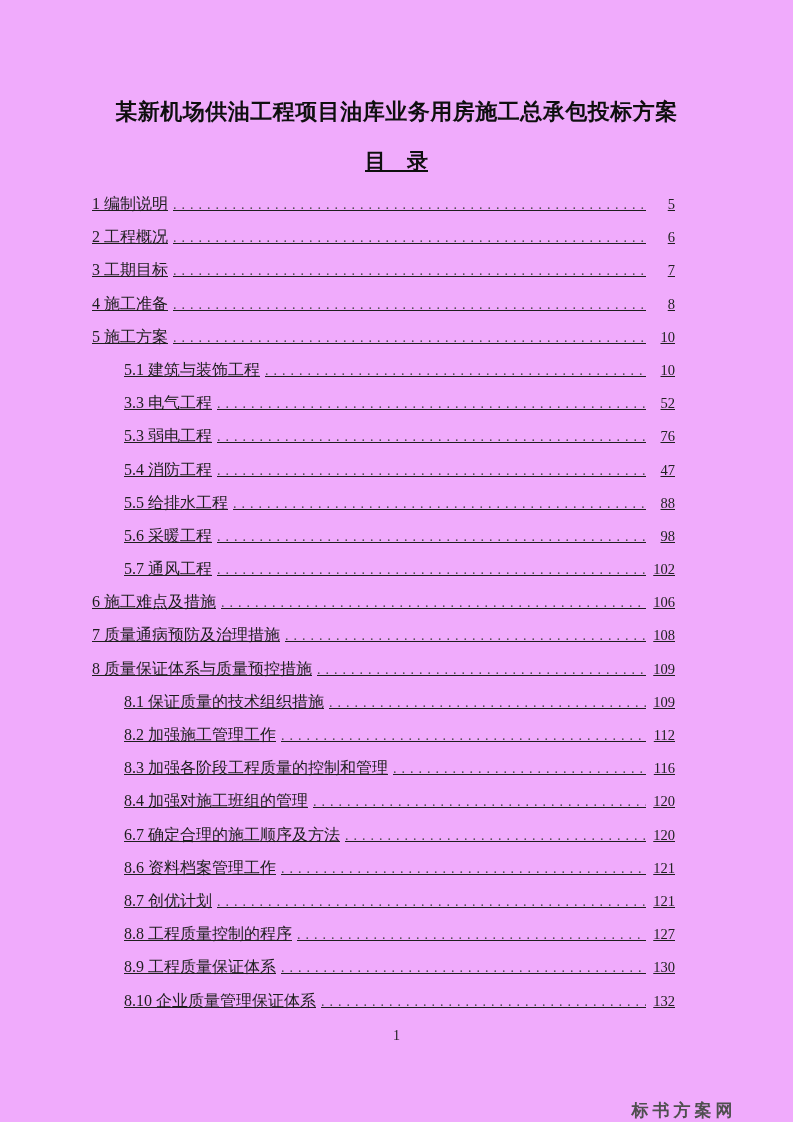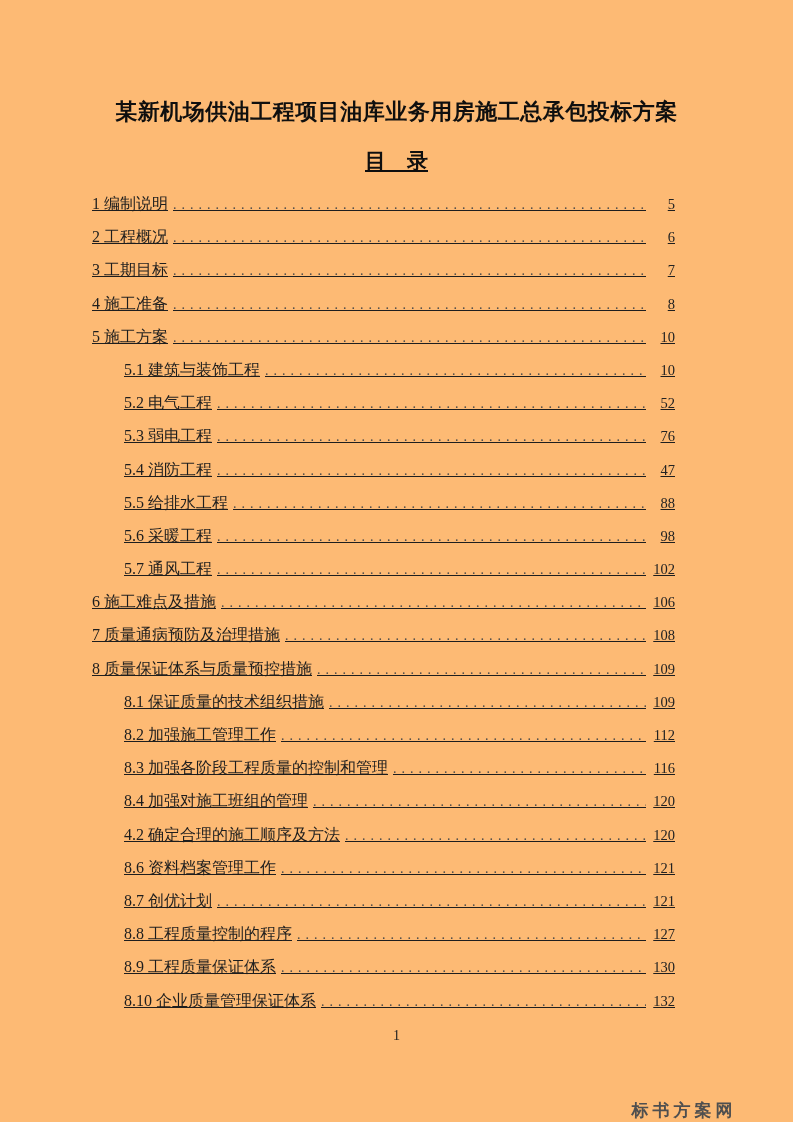--- a/index.html
+++ b/index.html
@@ -4,21 +4,21 @@
 <style>
   html, body {
     margin: 0;
     padding: 0;
     background: #ffffff;
   }
   .page {
     position: relative;
     width: 793px;
     height: 1122px;
-    background: #fdba74;
+    background: #f0abfc;
     overflow: hidden;
     font-family: "Liberation Serif", "DejaVu Serif", serif;
     color: #1e1e1e;
   }
   .doc-title {
     margin: 0;
     padding-top: 97px;
     text-align: center;
     font-size: 22px;
     line-height: 30px;
@@ -141,21 +141,21 @@
       <span class="toc-label">5 施工方案</span>
       <span class="toc-dots"></span>
       <span class="toc-page">10</span>
     </div>
       <div class="toc-row level-2">
       <span class="toc-label">5.1 建筑与装饰工程</span>
       <span class="toc-dots"></span>
       <span class="toc-page">10</span>
     </div>
       <div class="toc-row level-2">
-      <span class="toc-label">5.2 电气工程</span>
+      <span class="toc-label">3.3 电气工程</span>
       <span class="toc-dots"></span>
       <span class="toc-page">52</span>
     </div>
       <div class="toc-row level-2">
       <span class="toc-label">5.3 弱电工程</span>
       <span class="toc-dots"></span>
       <span class="toc-page">76</span>
     </div>
       <div class="toc-row level-2">
       <span class="toc-label">5.4 消防工程</span>
@@ -206,21 +206,21 @@
       <span class="toc-label">8.3 加强各阶段工程质量的控制和管理</span>
       <span class="toc-dots"></span>
       <span class="toc-page">116</span>
     </div>
       <div class="toc-row level-2">
       <span class="toc-label">8.4 加强对施工班组的管理</span>
       <span class="toc-dots"></span>
       <span class="toc-page">120</span>
     </div>
       <div class="toc-row level-2">
-      <span class="toc-label">4.2 确定合理的施工顺序及方法</span>
+      <span class="toc-label">6.7 确定合理的施工顺序及方法</span>
       <span class="toc-dots"></span>
       <span class="toc-page">120</span>
     </div>
       <div class="toc-row level-2">
       <span class="toc-label">8.6 资料档案管理工作</span>
       <span class="toc-dots"></span>
       <span class="toc-page">121</span>
     </div>
       <div class="toc-row level-2">
       <span class="toc-label">8.7 创优计划</span>

